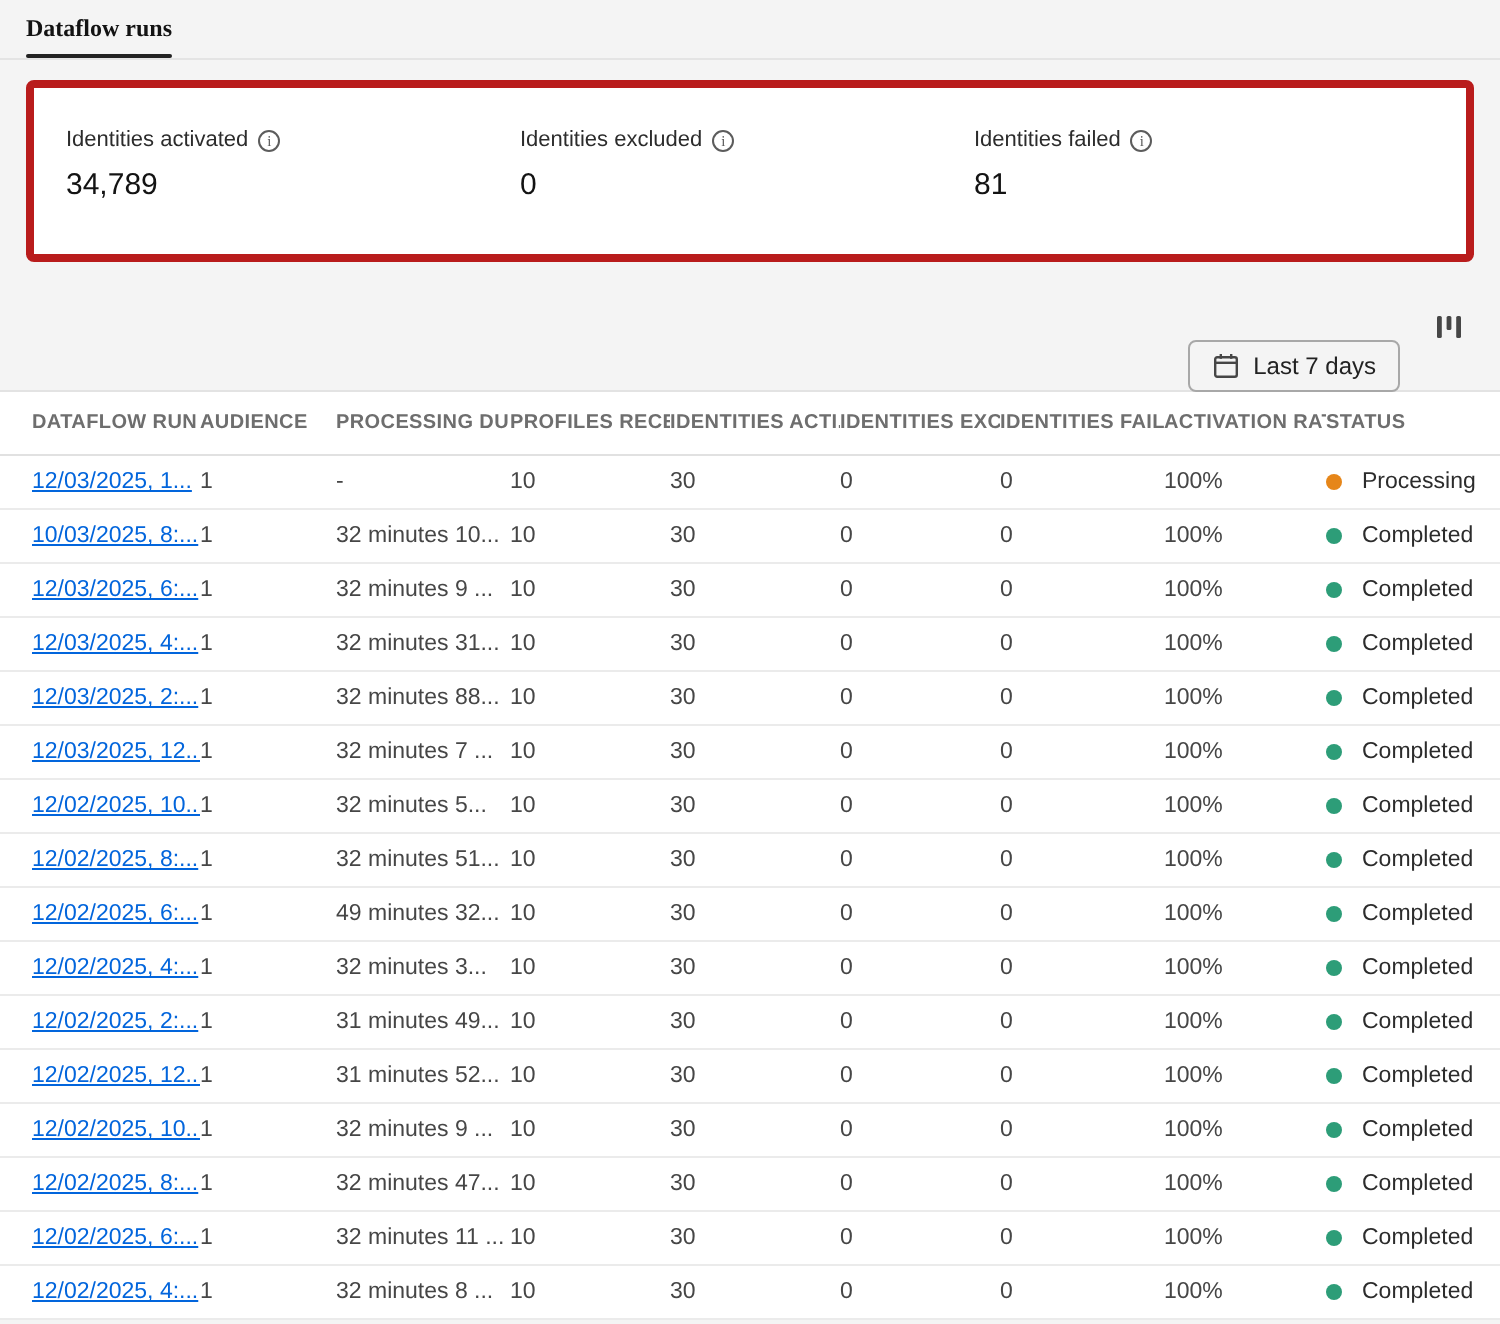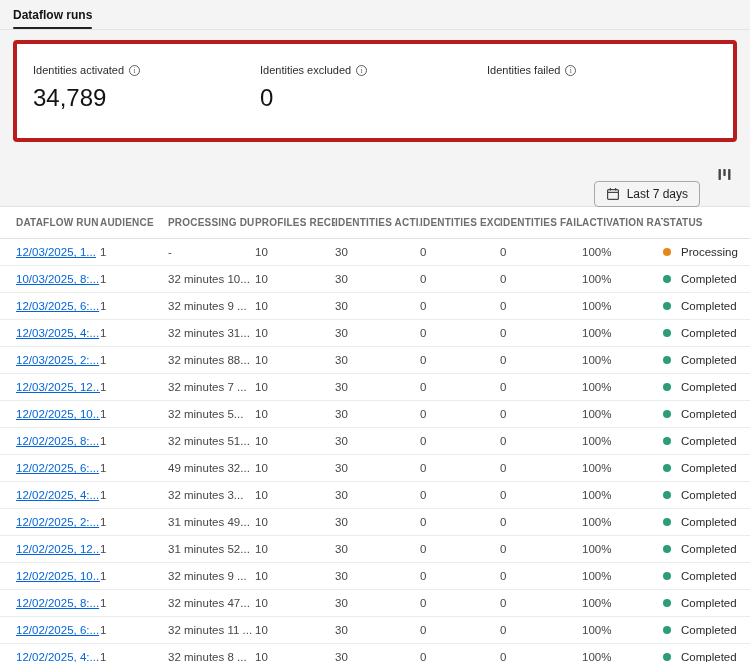--- a/index.html
+++ b/index.html
@@ -12,21 +12,21 @@
   }
 
   
   .tabbar {
     height: 30px; display: flex; align-items: stretch;
     gap: 26px; padding-left: 13px;
     background: #f4f4f4; border-bottom: 1px solid #e4e4e4;
   }
   .tab {
     display: flex; align-items: center; font-size: 12px;
-    color: #6e6e6e; cursor: pointer; position: relative; white-space: nowrap;
+    color: #6e6e6e; cursor: pointer; position: relative; white-space: nowrap; font-family: Liberation Serif, serif;
   }
   .tab.active { color: #131313; font-weight: 700; }
   .tab.active::after {
     content: ""; position: absolute; left: 0; right: 0; bottom: 0;
     height: 2px; background: #222; border-radius: 2px;
   }
 
   
   .metrics-card {
     margin: 10px 13px 0; background: #fff;
@@ -35,21 +35,21 @@
   }
   .metric { width: 227px; padding-left: 16px; }
   .metric-label {
     font-size: 11px; color: #2c2c2c; display: flex; align-items: center; gap: 5px;
   }
   .info-icon {
     width: 11px; height: 11px; border: 1px solid #5c5c5c; border-radius: 50%;
     color: #5c5c5c; font-size: 7.5px; line-height: 9px; text-align: center;
     display: inline-block; font-family: "Liberation Serif", serif; flex: 0 0 auto;
   }
-  .metric-value { font-size: 24px; color: #131313; margin-top: 8px; }
+  .metric-value { font-size: 15px; color: #131313; margin-top: 8px; }
 
   
   .toolbar {
     height: 64px; display: flex; align-items: center;
     justify-content: flex-end; gap: 12px; padding-right: 14px;
   }
   .date-btn {
     display: inline-flex; align-items: center; gap: 7px; height: 26px;
     padding: 0 11px; border: 1px solid #a8a8a8; border-radius: 4px;
     background: transparent; font-size: 12px; color: #222; cursor: pointer;
@@ -110,20 +110,21 @@
       <span>Identities excluded</span>
       <span class="info-icon">i</span>
     </div>
     <div class="metric-value">0</div>
   </div>
   <div class="metric">
     <div class="metric-label">
       <span>Identities failed</span>
       <span class="info-icon">i</span>
     </div>
+    <div class="metric-value">81</div>
   </div>
 </div>
 
 <div class="toolbar">
   <button class="date-btn">
     <span>
       <svg width="14" height="14" viewBox="0 0 14 14" fill="none" stroke="#464646" stroke-width="1.2">
         <rect x="1.6" y="2.6" width="10.8" height="9.8" rx="1"></rect>
         <line x1="1.6" y1="5.4" x2="12.4" y2="5.4"></line>
         <line x1="4.4" y1="1" x2="4.4" y2="3.4"></line>

